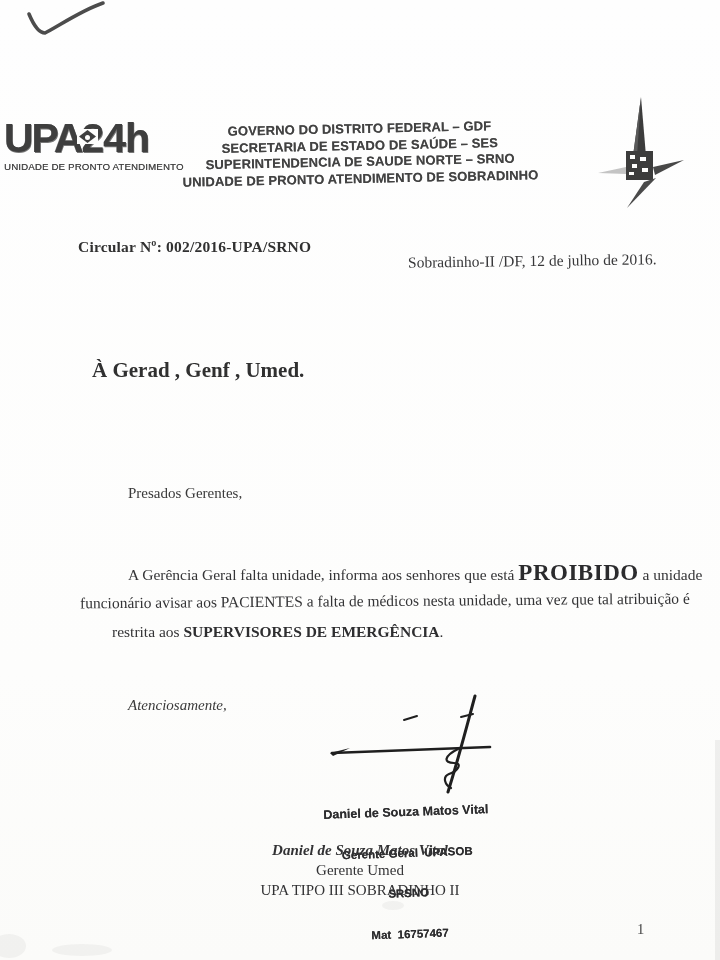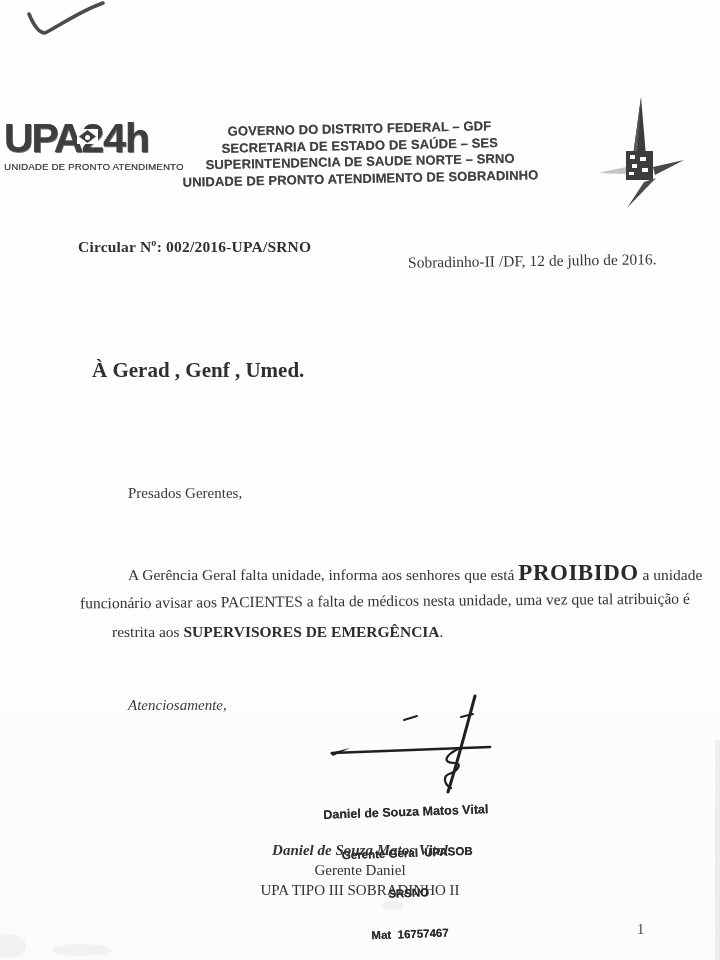--- a/index.html
+++ b/index.html
@@ -129,21 +129,21 @@
 
   <div class="abs stamp">
     <div class="stamp-name">Daniel de Souza Matos Vital</div>
     <div>Gerente Geral  UPASOB</div>
     <div>SRSNO</div>
     <div>Mat  16757467</div>
   </div>
 
   <div class="abs typed-block">
     <div class="typed-name">Daniel de Souza Matos Vital</div>
-    <div>Gerente Daniel</div>
+    <div>Gerente Umed</div>
     <div>UPA TIPO III SOBRADINHO II</div>
   </div>
 
   <div class="abs footer-quote">“Brasília – Patrimônio Cultural da Humanidade”</div>
   <div class="abs page-number">1</div>
 
   <div class="smudge" style="left:-8px;top:934px;width:34px;height:24px;"></div>
   <div class="smudge" style="left:382px;top:901px;width:22px;height:9px;"></div>
   <div class="smudge" style="left:52px;top:944px;width:60px;height:12px;"></div>
   <div class="edge-shade"></div>

